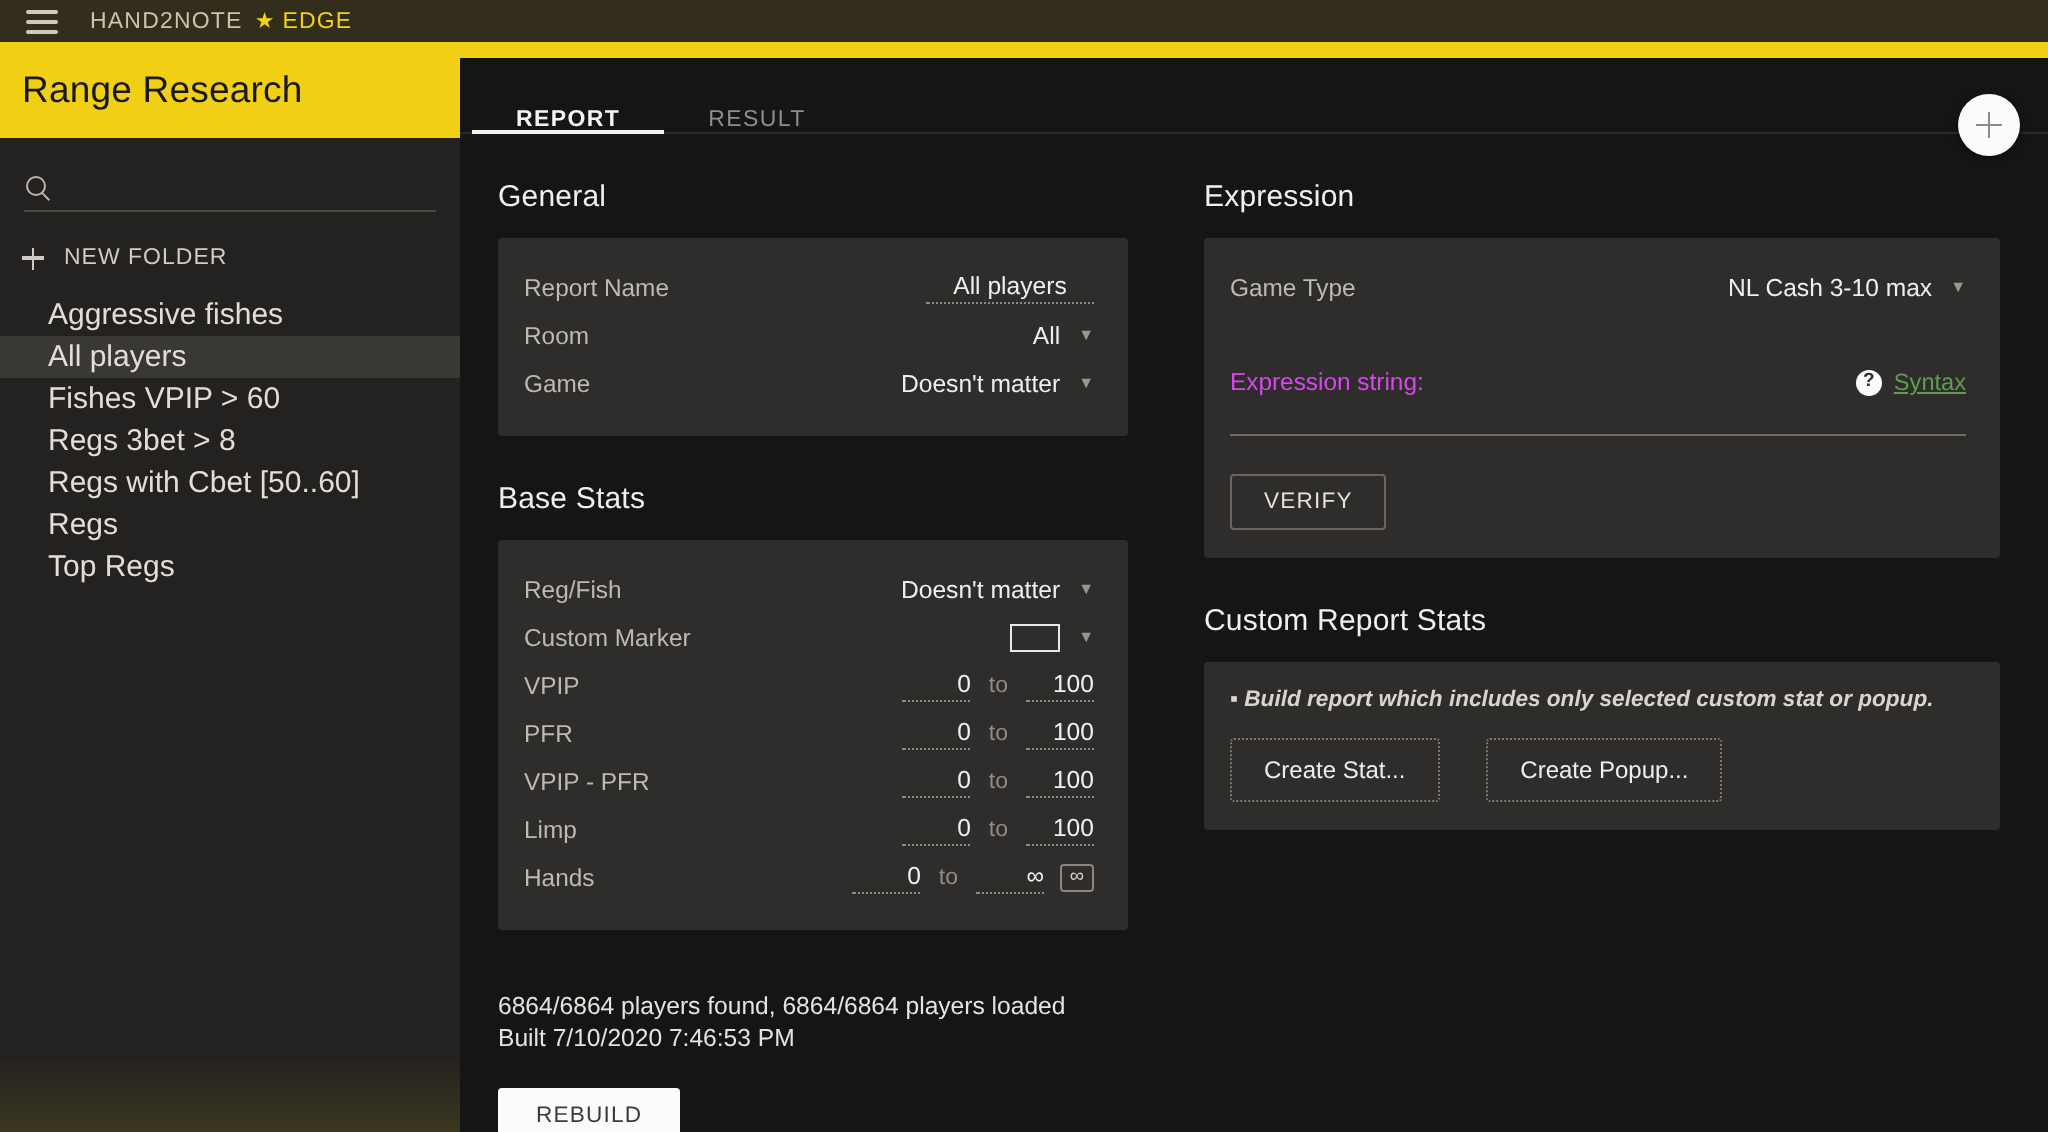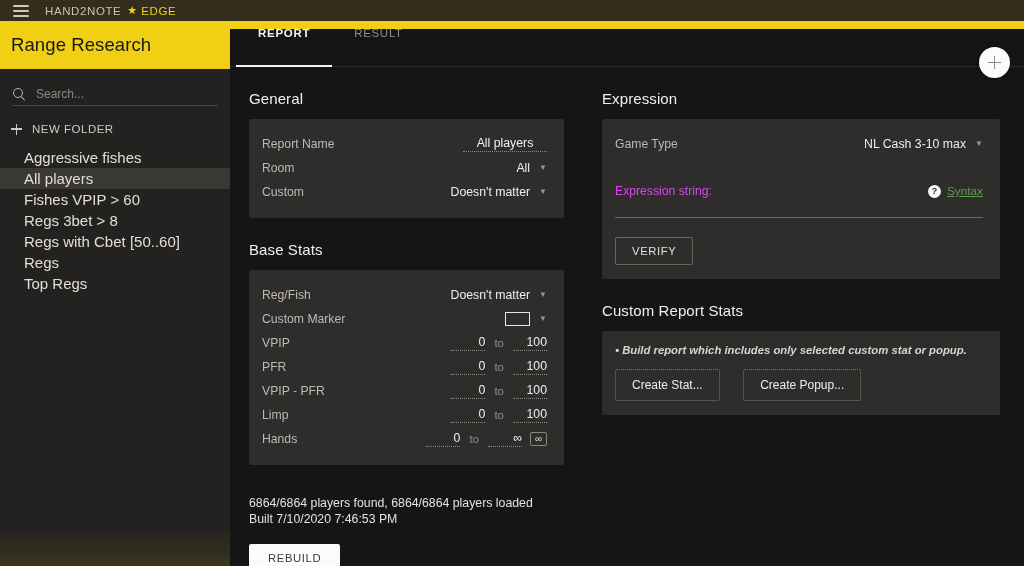--- a/index.html
+++ b/index.html
@@ -116,21 +116,21 @@
   
   .main {
     position: absolute; left: 230px; top: 29px; width: 794px; height: 537px;
     background: #151515;
   }
   .tabs {
     height: 38px; display: flex; align-items: flex-end;
     border-bottom: 1px solid #2b2b2b; padding-left: 6px;
   }
   .tab {
-    padding: 0 22px 27px 22px; font-size: 11.5px; letter-spacing: 0.7px;
+    padding: 0 22px 0 22px; font-size: 11.5px; letter-spacing: 0.7px;
     color: #8d8d8d; cursor: pointer; position: relative; font-weight: 400;
   }
   .tab.active { color: #f4f4f4; font-weight: 700; }
   .tab.active:after {
     content: ""; position: absolute; left: 0; right: 0; bottom: -1px;
     height: 2px; background: #f2f2f2;
   }
 
   .cols { display: flex; padding: 0 24px 0 19px; }
   .col-left { width: 315px; flex: 0 0 auto; }
@@ -242,21 +242,20 @@
 
   <div class="yellowstrip"></div>
 
   <div class="sidebar">
     <div class="sidebar-header">
       <div class="sidebar-title">Range Research</div>
     </div>
 
     <div class="search-row">
       <span class="search-icon"></span>
-      <input class="search-input" type="text" placeholder="Search..." style="">
     </div>
 
     <div class="newfolder">
       <span class="plus-icon"></span>
       <span class="newfolder-label">NEW FOLDER</span>
     </div>
 
     <div class="folder-list">
       <div class="folder-item">
         <span>Aggressive fishes</span>
@@ -313,21 +312,21 @@
             </span>
           </div>
           <div class="row">
             <span class="row-label">Room</span>
             <span class="row-value">
               <span class="dd-value">All</span>
               <span class="caret">▼</span>
             </span>
           </div>
           <div class="row">
-            <span class="row-label">Custom</span>
+            <span class="row-label">Game</span>
             <span class="row-value">
               <span class="dd-value">Doesn't matter</span>
               <span class="caret">▼</span>
             </span>
           </div>
         </div>
 
         <div class="section-title">Base Stats</div>
 
         <div class="card">

